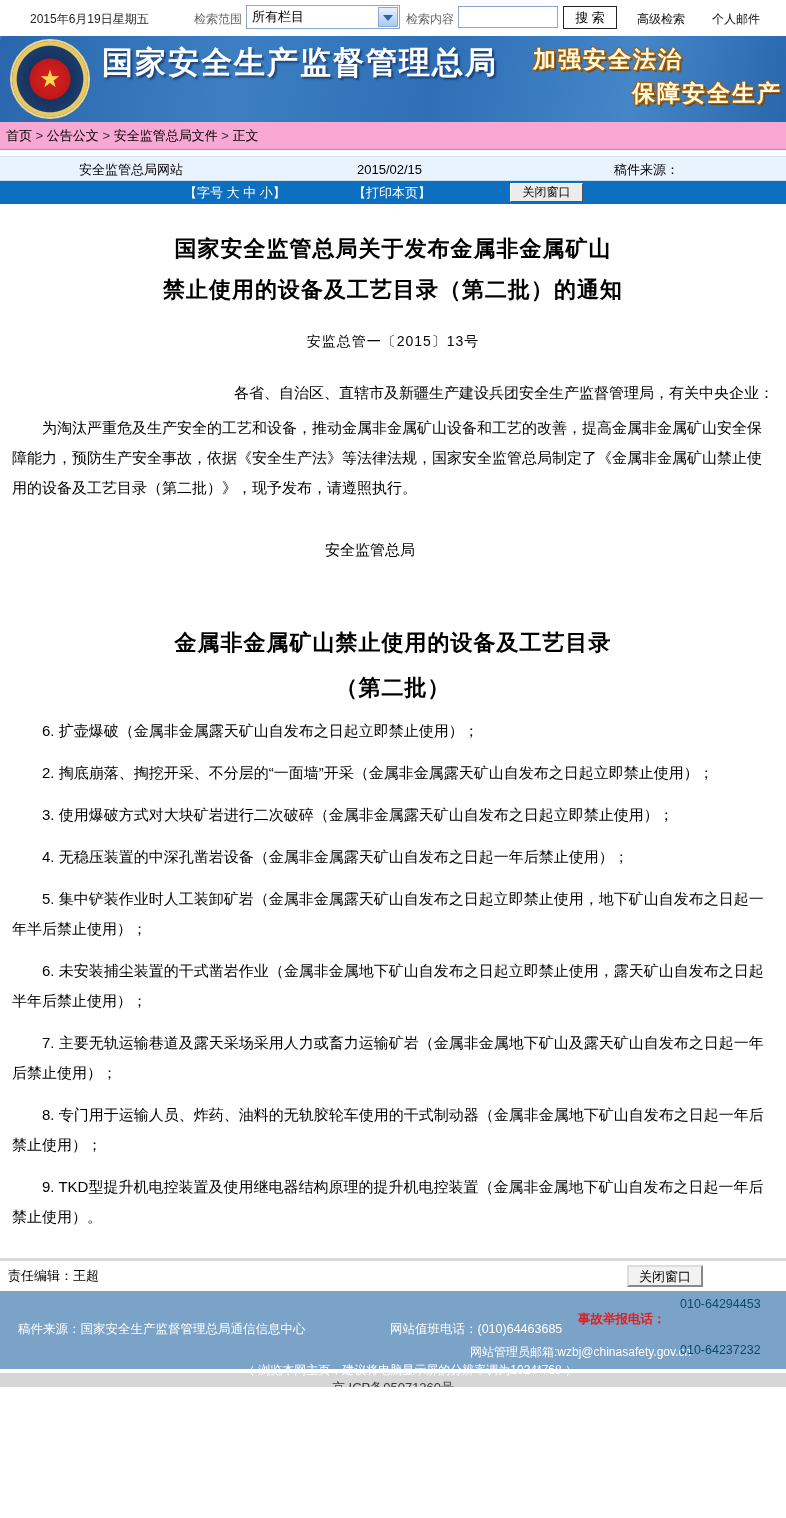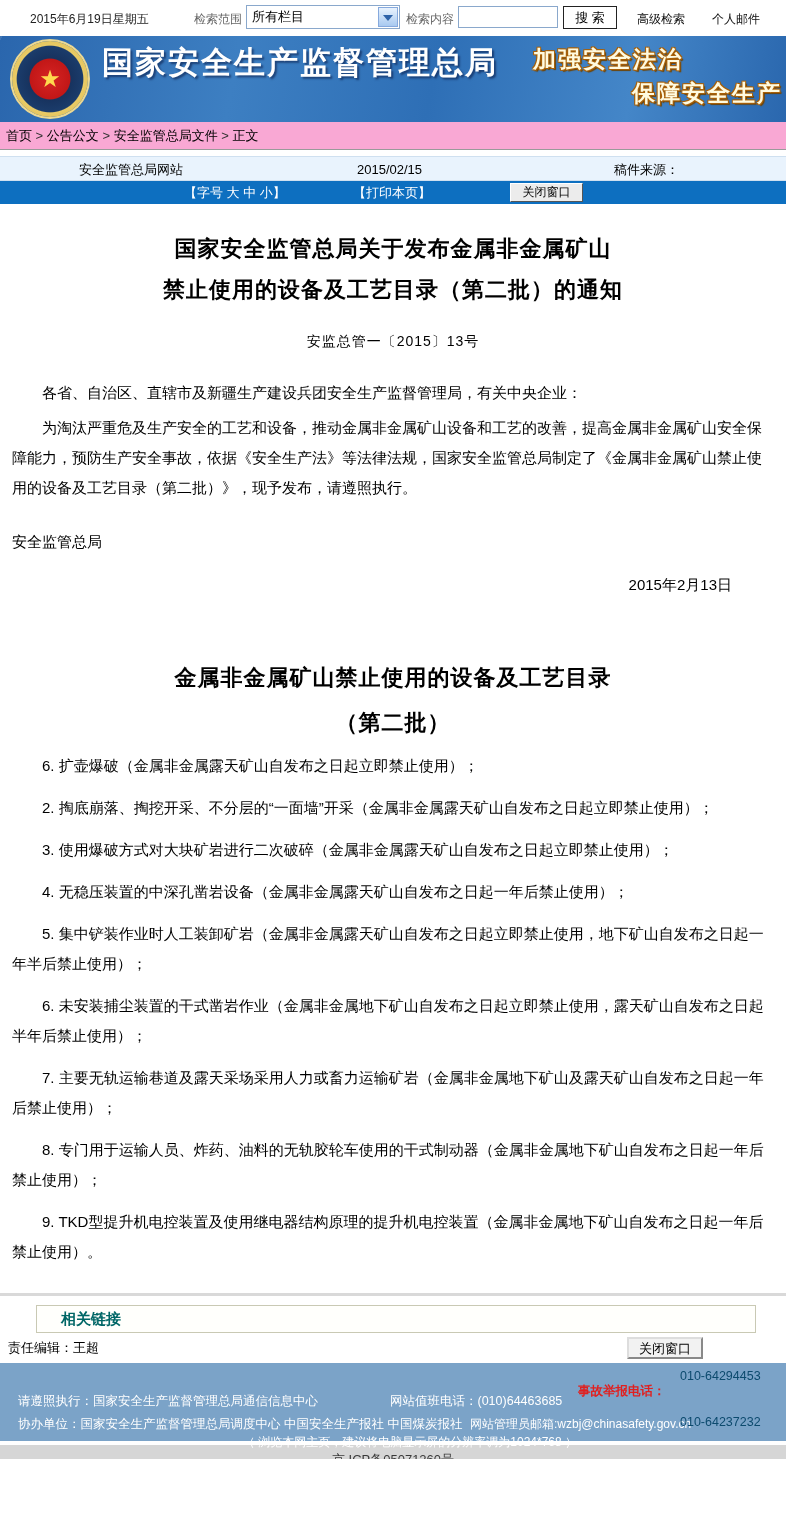--- a/index.html
+++ b/index.html
@@ -63,23 +63,23 @@
   .toolbar { position:relative; height:23px; background:#0d6fc0; color:#fff; font-size:13px; line-height:23px; }
   .t-font { position:absolute; left:184px; cursor:pointer; }
   .t-print { position:absolute; left:353px; cursor:pointer; }
   .t-close { position:absolute; left:510px; top:2px; width:73px; height:19px; font-size:12px; line-height:15px;
              background:#ececec; color:#000; border:1px solid; border-color:#fff #555 #555 #fff; padding:0; cursor:pointer; }
 
   
   .article { padding:24px 12px 26px 12px; font-size:15px; color:#000; background:#fff; }
   .a-title { text-align:center; font-weight:bold; font-size:22px; line-height:41px; letter-spacing:1px; }
   .doc-num { text-align:center; font-size:14px; line-height:22px; margin-top:20px; letter-spacing:1px; }
-  .salutation { margin:26px 0 0 0; text-indent:2em; line-height:30px; }
+  .salutation { margin:26px 0 0 0; text-indent:2em; line-height:30px;text-align:right; }
   .para { margin:5px 0 0 0; text-indent:2em; line-height:30px; }
-  .sig { margin-top:24px; text-align:left; padding-right:46px; line-height:29px; }
+  .sig { margin-top:32px; text-align:center; padding-right:46px; line-height:29px; }
   .sig-date { margin-top:14px; text-align:right; padding-right:42px; line-height:29px; }
   .cat-title { text-align:center; font-weight:bold; font-size:22px; line-height:41px; letter-spacing:1px; }
   .ct1 { margin-top:58px; }
   .ct2 { margin-top:4px; }
   .intro { margin:14px 0 0 0; text-indent:2em; line-height:29px; }
   .items .item { margin:12px 0 0 0; text-indent:2em; line-height:30px; }
   .items .item:first-child { margin-top:8px; }
 
   
   .divider { height:3px; background:#d9d9d9; }
@@ -154,51 +154,46 @@
     <button class="t-close">关闭窗口</button>
   </div>
 
   <div class="article">
     <div class="a-title">国家安全监管总局关于发布金属非金属矿山</div>
     <div class="a-title">禁止使用的设备及工艺目录（第二批）的通知</div>
     <div class="doc-num">安监总管一〔2015〕13号</div>
     <p class="salutation">各省、自治区、直辖市及新疆生产建设兵团安全生产监督管理局，有关中央企业：</p>
     <p class="para">为淘汰严重危及生产安全的工艺和设备，推动金属非金属矿山设备和工艺的改善，提高金属非金属矿山安全保障能力，预防生产安全事故，依据《安全生产法》等法律法规，国家安全监管总局制定了《金属非金属矿山禁止使用的设备及工艺目录（第二批）》，现予发布，请遵照执行。</p>
     <div class="sig">安全监管总局</div>
-    <div class="sig-date">2015年2月13日</div>
     <div class="cat-title ct1">金属非金属矿山禁止使用的设备及工艺目录</div>
     <div class="cat-title ct2">（第二批）</div>
     <div class="items">
 
     <p class="item">6. 扩壶爆破（金属非金属露天矿山自发布之日起立即禁止使用）；</p>
         <p class="item">2. 掏底崩落、掏挖开采、不分层的“一面墙”开采（金属非金属露天矿山自发布之日起立即禁止使用）；</p>
         <p class="item">3. 使用爆破方式对大块矿岩进行二次破碎（金属非金属露天矿山自发布之日起立即禁止使用）；</p>
         <p class="item">4. 无稳压装置的中深孔凿岩设备（金属非金属露天矿山自发布之日起一年后禁止使用）；</p>
         <p class="item">5. 集中铲装作业时人工装卸矿岩（金属非金属露天矿山自发布之日起立即禁止使用，地下矿山自发布之日起一年半后禁止使用）；</p>
         <p class="item">6. 未安装捕尘装置的干式凿岩作业（金属非金属地下矿山自发布之日起立即禁止使用，露天矿山自发布之日起半年后禁止使用）；</p>
         <p class="item">7. 主要无轨运输巷道及露天采场采用人力或畜力运输矿岩（金属非金属地下矿山及露天矿山自发布之日起一年后禁止使用）；</p>
         <p class="item">8. 专门用于运输人员、炸药、油料的无轨胶轮车使用的干式制动器（金属非金属地下矿山自发布之日起一年后禁止使用）；</p>
         <p class="item">9. TKD型提升机电控装置及使用继电器结构原理的提升机电控装置（金属非金属地下矿山自发布之日起一年后禁止使用）。</p>
       </div>
   </div>
 
   <div class="divider"></div>
 
-  <div class="related">
-    <span class="related-title">相关链接</span>
-  </div>
 
   <div class="editor-row">
     <span class="editor">责任编辑：王超</span>
     <button class="e-close">关闭窗口</button>
   </div>
 
   <div class="footer">
-    <div class="fl fl2">请遵照执行：国家安全生产监督管理总局通信信息中心</div>
-    <div class="fl fl3">协办单位：国家安全生产监督管理总局调度中心 中国安全生产报社 中国煤炭报社</div>
+    <div class="fl fl2">稿件来源：国家安全生产监督管理总局通信信息中心</div>
     <div class="fl fl4">（ 浏览本网主页，建议将电脑显示屏的分辨率调为1024*768 ）</div>
     <span class="f-phone">网站值班电话：(010)64463685</span>
     <span class="f-email">网站管理员邮箱:wzbj@chinasafety.gov.cn</span>
     <span class="f-report">事故举报电话：</span>
     <span class="f-tel f-tel1">010-64294453</span>
     <span class="f-tel f-tel2">010-64237232</span>
   </div>
 
   <div class="icp-gap"></div>
   <div class="icp-bar">

